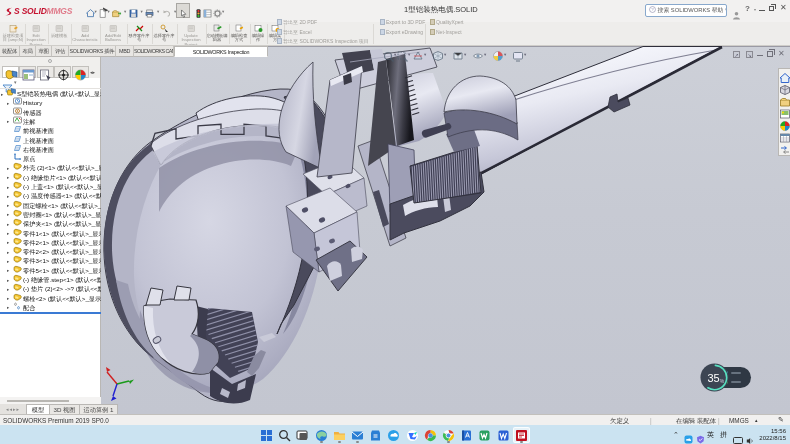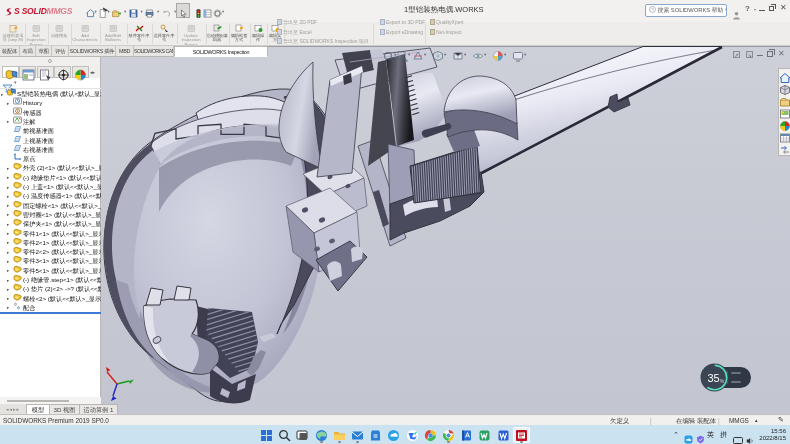--- a/index.html
+++ b/index.html
@@ -359,21 +359,21 @@
 <div class="abs" style="left:107.5px;top:9px;width:4px;height:4px;font-size:4.5px;color:#777;">▾</div>
 <div class="abs" style="left:124px;top:9px;width:4px;height:4px;font-size:4.5px;color:#777;">▾</div>
 <div class="abs" style="left:140.5px;top:9px;width:4px;height:4px;font-size:4.5px;color:#777;">▾</div>
 <div class="abs" style="left:157px;top:9px;width:4px;height:4px;font-size:4.5px;color:#777;">▾</div>
 <div class="abs" style="left:174px;top:9px;width:4px;height:4px;font-size:4.5px;color:#777;">▾</div>
 <div class="abs" style="left:222px;top:9px;width:4px;height:4px;font-size:4.5px;color:#777;">▾</div>
 <div class="abs" style="left:176px;top:3px;width:14px;height:15px;background:#dcdad6;border:1px solid #a8a6a2;"></div>
 <div class="abs qtb" style="left:178px;top:5px;"><svg width="14" height="14" viewBox="0 0 14 14">
         <path d="M4.5,2.5 L10,8 L7,8.2 L8.5,11.5 L7,12 L5.8,8.8 L4.5,10 Z" fill="#fff" stroke="#555" stroke-width="0.9"></path>
       </svg></div>
-  <div class="abs" id="doctitle">1型铠装热电偶.WORKS</div>
+  <div class="abs" id="doctitle">1型铠装热电偶.SOLID</div>
   <div class="abs" id="searchbox"><svg width="7" height="7" viewBox="0 0 8 8" style="vertical-align:-1px;">
         <circle cx="4" cy="4" r="3.4" fill="none" stroke="#88a" stroke-width="0.7"></circle>
         <text x="4" y="5.8" font-size="5" text-anchor="middle" fill="#88a">?</text>
       </svg> 搜索 SOLIDWORKS 帮助 <svg width="6" height="6" viewBox="0 0 8 8" style="vertical-align:-1px;">
         <circle cx="3" cy="3" r="2" fill="none" stroke="#667" stroke-width="0.8"></circle>
         <path d="M4.5,4.5 L7,7" stroke="#667" stroke-width="0.9"></path>
       </svg></div>
 
 <div class="abs" style="left:732px;top:6px;width:9px;height:9px;"><svg width="9" height="9">
         <circle cx="4.5" cy="2.8" r="1.8" fill="#999"></circle>

